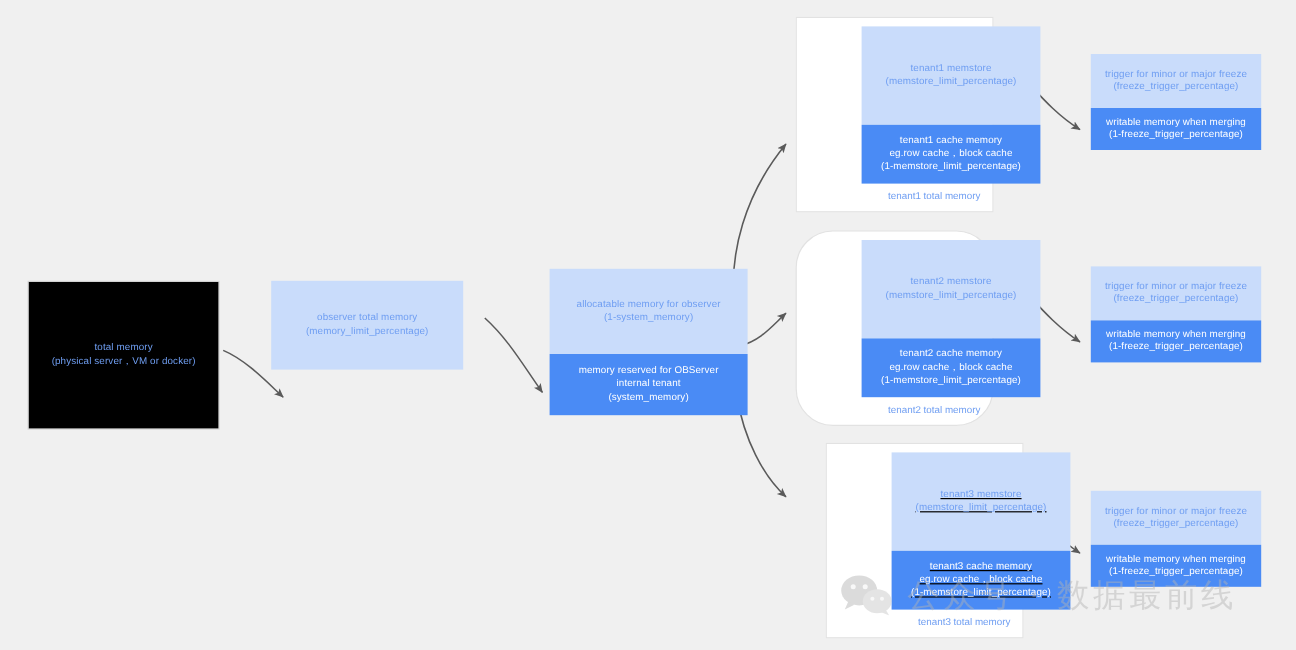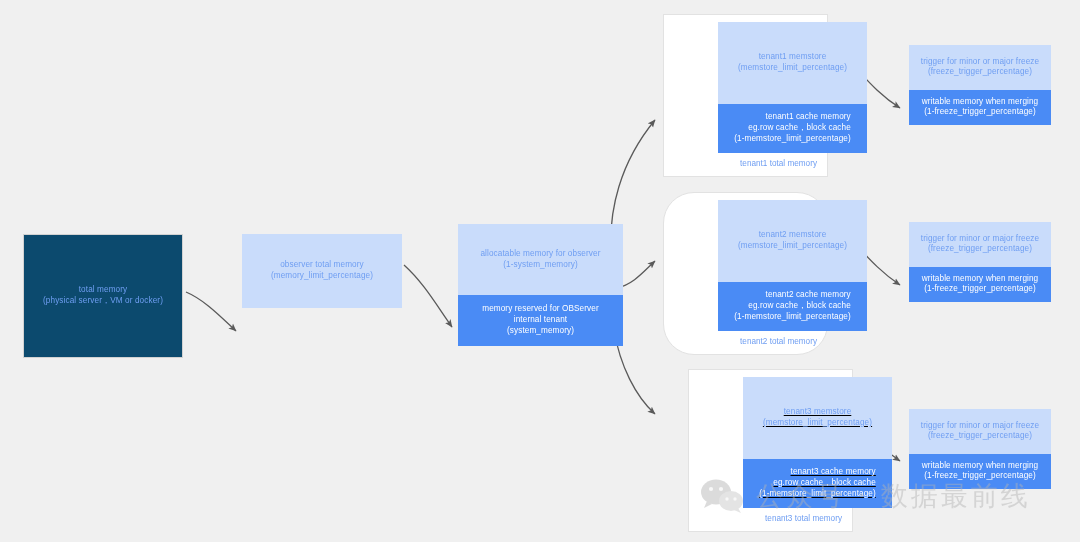--- a/index.html
+++ b/index.html
@@ -14,48 +14,48 @@
   .box { position: absolute; display: flex; flex-direction: column; }
 
   .seg {
     display: flex; align-items: center; justify-content: center;
     text-align: center; line-height: 1.32;
     font-size: 8.2px; letter-spacing: .1px;
     padding: 2px 4px;
   }
   .seg-light { background: #c9dcfb; color: #6f9ef2; }
   .seg-dark  { background: #4a8bf5; color: #ffffff; }
-  .seg-white { background: #0c4a6e; color: #6f9ef2; }
+  .seg-white { background: #000000; color: #6f9ef2; }
 
   
   #total-memory-box {
     left: 23px; top: 234px; width: 160px; height: 124px;
     border: 1px solid #d2d2d2; background: #fff;
   }
   #total-memory-box .seg { flex: 1; }
 
   
-  #observer-box { left: 242px; top: 234px; width: 160px; height: 124px; }
+  #observer-box { left: 226px; top: 234px; width: 160px; height: 124px; }
   #observer-box .s1 { height: 74px; }
   #observer-box .s2 { height: 50px; }
 
   
   #allocatable-box { left: 458px; top: 224px; width: 165px; height: 122px; }
   #allocatable-box .s1 { height: 71px; }
   #allocatable-box .s2 { height: 51px; align-items: center; }
 
   
   .tenant-card {
     position: absolute; width: 165px; height: 163px;
     background: #ffffff; border: 1px solid #e2e2e2;
     padding: 7px 7px 0 7px;
   }
   .tenant-inner { width: 100%; display: flex; flex-direction: column; margin-left: 47px; }
   .tenant-inner .s1 { height: 82px; }
-  .tenant-inner .s2 { height: 49px; text-align: right; }
+  .tenant-inner .s2 { height: 49px; }
   .tenant-total-label {
     position: absolute; right: 10px; bottom: 8px;
     font-size: 8.2px; color: #6f9ef2; white-space: nowrap;
   }
   #tenant1-card { left: 663px; top: 14px; }
   #tenant2-card { left: 663px; top: 192px; border-radius: 31px; }
   #tenant3-card { left: 688px; top: 369px; text-decoration: underline; }
 
   
   .freeze-box { position: absolute; width: 142px; height: 80px; }

